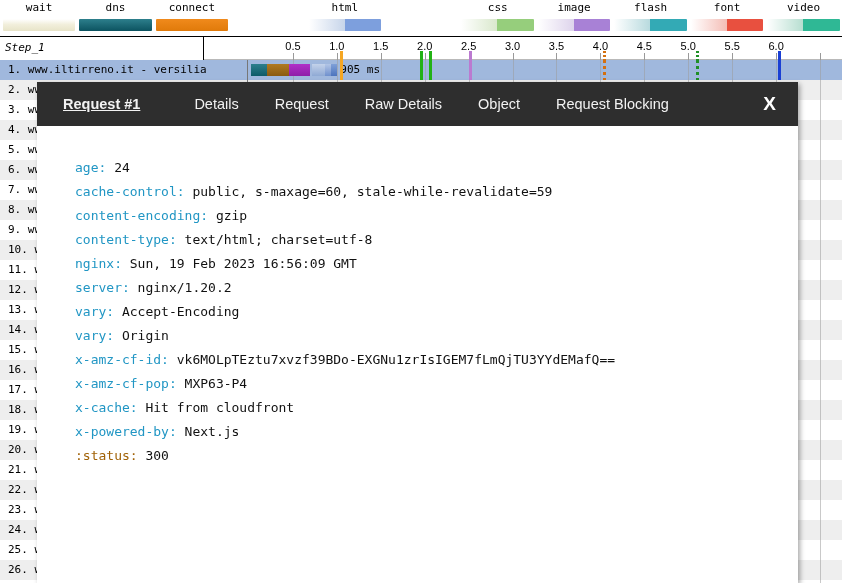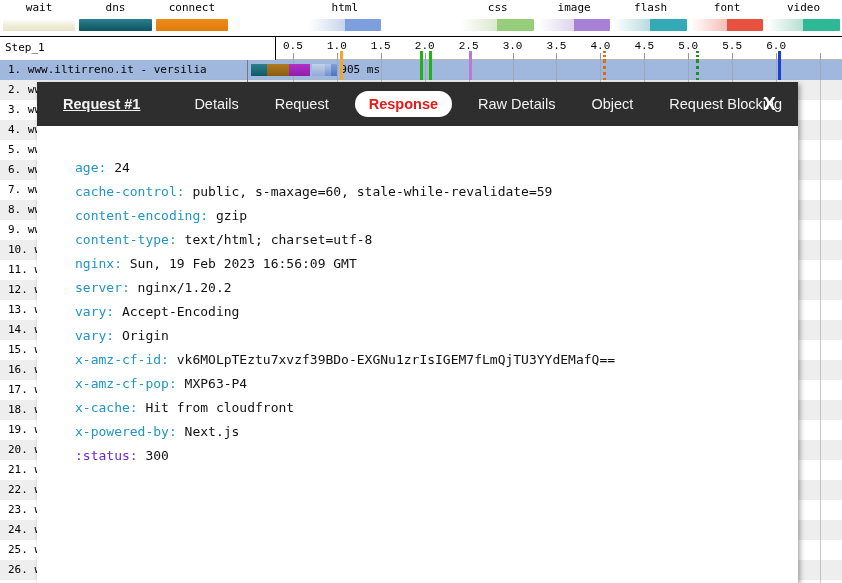--- a/index.html
+++ b/index.html
@@ -51,40 +51,41 @@
     position: absolute;
     left: 0; top: 36px;
     width: 842px; height: 24px;
     background: #ffffff;
     border-top: 1px solid #000000;
     border-bottom: 1px solid #b9b9b9;
   }
   #ruler-left-cell {
     position: absolute;
     left: 0; top: 0;
-    width: 276px; height: 23px;
+    width: 204px; height: 23px;
     border-right: 1px solid #000000;
     background: #ffffff;
+    font-style: italic;
   }
   #step-title {
     position: absolute;
     left: 5px; top: 4px;
     font-family: "DejaVu Sans Mono", monospace;
     font-size: 11px;
     color: #000000;
   }
   #ruler-scale {
     position: absolute;
     left: 249px; top: 0;
     right: 0; height: 23px;
   }
   .tick-label {
     position: absolute;
     top: 3px;
-    font-family: Liberation Mono, monospace;
+    font-family: Liberation Sans, sans-serif;
     font-size: 11px;
     color: #000000;
     transform: translateX(-50%);
     white-space: nowrap;
   }
   .tick-mark {
     position: absolute;
     bottom: 0;
     width: 1px; height: 7px;
     background: #9a9a9a;
@@ -223,21 +224,21 @@
     padding: 30px 0 0 38px;
   }
   .hdr-line {
     font-family: "DejaVu Sans Mono", monospace;
     font-size: 13px;
     line-height: 24px;
     color: #111111;
     white-space: pre;
   }
   .hdr-key { color: #2196c4; }
-  .hdr-key.plain { color: #6d28d9; }
+  .hdr-key.plain { color: #a16207; }
   .hdr-val { color: #111111; }
 </style>
 </head>
 <body>
 
 <div id="app">
 
   <div id="legend">
       <div class="legend-item" style="left: 2.73022px; width: 72.6239px;">
         <span class="legend-label">wait</span>
@@ -822,21 +823,20 @@
         </div>
       </div>
     </div>
 
   <div id="dialog">
     <div id="dialog-tabbar">
       <div id="tabs-host" style="display:flex;align-items:center;">
           <div class="tab title">Request #1</div>
           <div class="tab">Details</div>
           <div class="tab">Request</div>
-          <div class="tab active">Response</div>
           <div class="tab">Raw Details</div>
           <div class="tab">Object</div>
           <div class="tab">Request Blocking</div>
         </div>
       <div id="close-btn">X</div>
     </div>
     <div id="dialog-body">
       <div id="headers-host">
           <div class="hdr-line"><span class="hdr-key">age:</span><span class="hdr-val"> 24</span></div>
           <div class="hdr-line"><span class="hdr-key">cache-control:</span><span class="hdr-val"> public, s-maxage=60, stale-while-revalidate=59</span></div>

